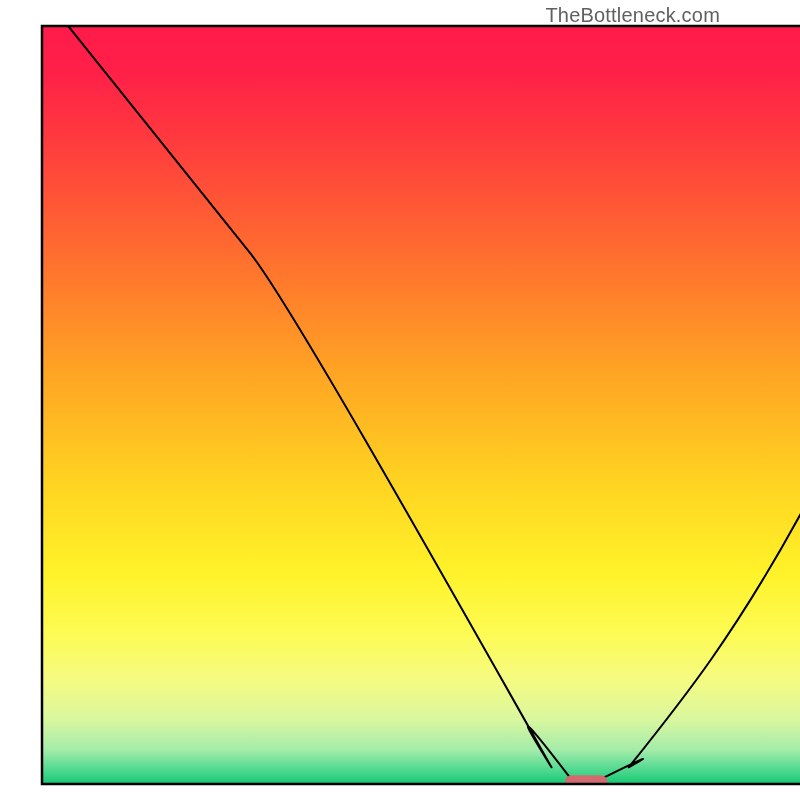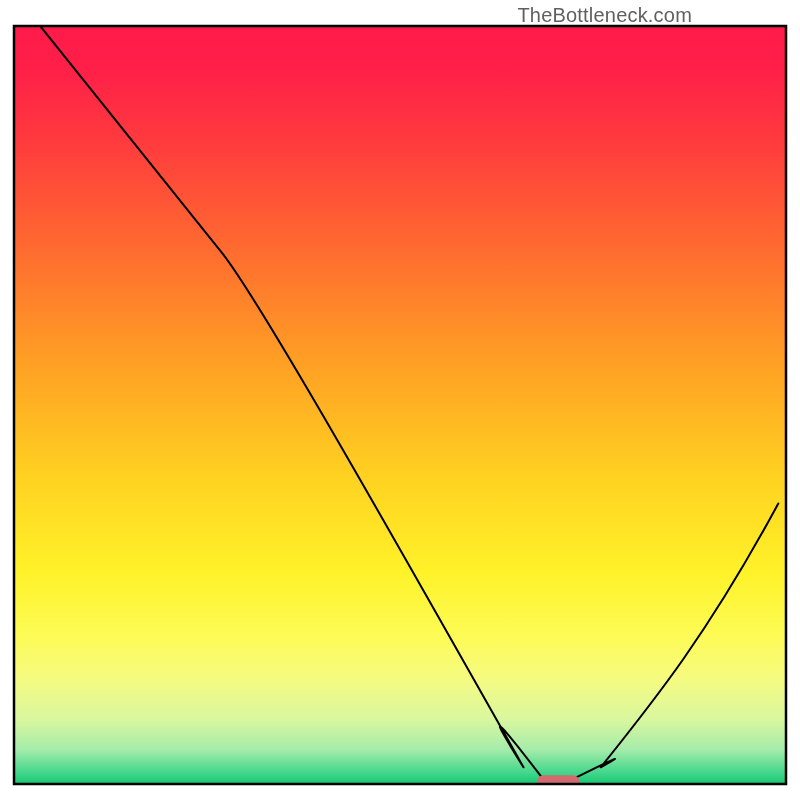--- a/index.html
+++ b/index.html
@@ -8,20 +8,21 @@
     width: 800px;
     height: 800px;
     overflow: hidden;
     background: #ffffff;
     font-family: Arial, Helvetica, sans-serif;
   }
   .chart-container {
     position: relative;
     width: 704px;
     height: 800px;
+    margin-left: 28px;
   }
   .watermark {
     position: absolute;
     top: 4px;
     right: 12px;
     color: #606060;
     font-size: 20px;
     font-weight: 500;
     letter-spacing: 0.2px;
     z-index: 5;

